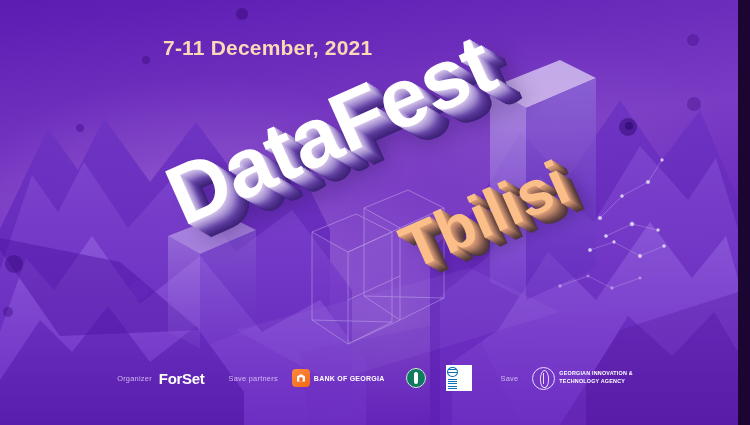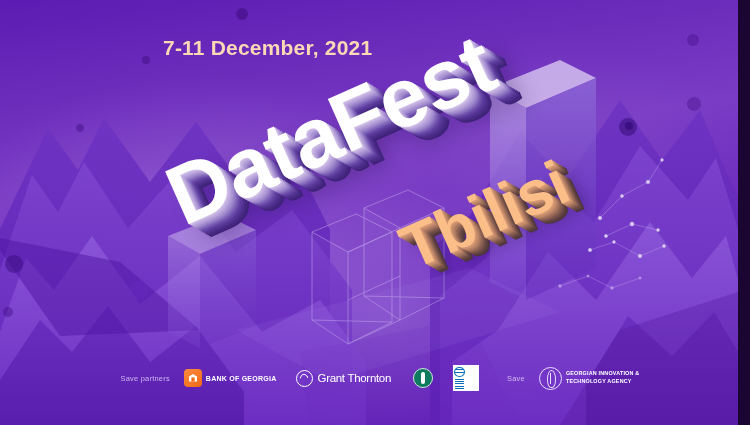--- a/index.html
+++ b/index.html
@@ -410,37 +410,37 @@
     <div class="date-line">7-11 December, 2021</div>
   </div>
 
   <div class="title-wrap">
     <div class="title-main">DataFest</div>
     <div class="title-sub">Tbilisi</div>
   </div>
 
   <div class="footer">
 
+    <div class="credit-group">
+      <span class="credit-label">Organizer</span>
+      <span class="forset-logo">ForSet</span>
+    </div>
 
     <span class="credit-label" style="margin-left:10px;">Save partners</span>
 
     <div class="logo-item">
       <span class="bog-mark">
         <svg width="12" height="12" viewBox="0 0 12 12" aria-hidden="true">
           <path d="M2 9.5 L2 4.6 L6 2 L10 4.6 L10 9.5 Z" fill="#ffffff"></path>
           <rect x="4.4" y="5.4" width="3.2" height="4.1" fill="#f06a16"></rect>
         </svg>
       </span>
       <span class="bog-text">BANK OF GEORGIA</span>
     </div>
 
-    <div class="logo-item" style="margin-left:6px;">
-      <span class="gt-mark"></span>
-      <span class="gt-text">Grant Thornton</span>
-    </div>
 
     <div class="logo-item" style="margin-left:8px; flex-direction:column; gap:1px;">
       <span class="green-mark"></span>
       <span class="green-cap"></span>
     </div>
 
     <div class="logo-item" style="margin-left:6px;">
       <span class="undp-card">
         <span class="undp-left">
           <span class="undp-globe"></span>

